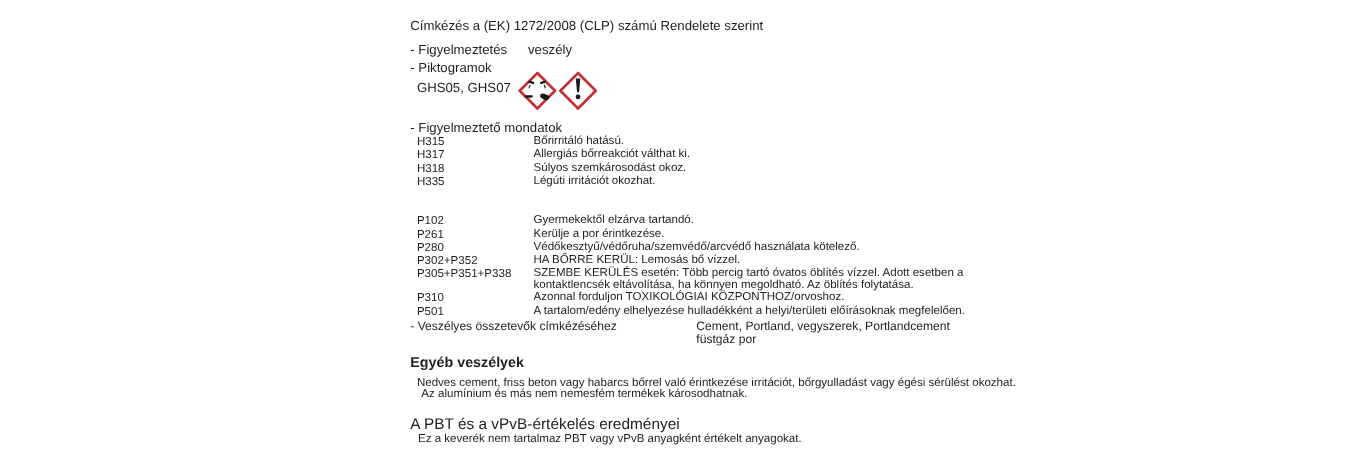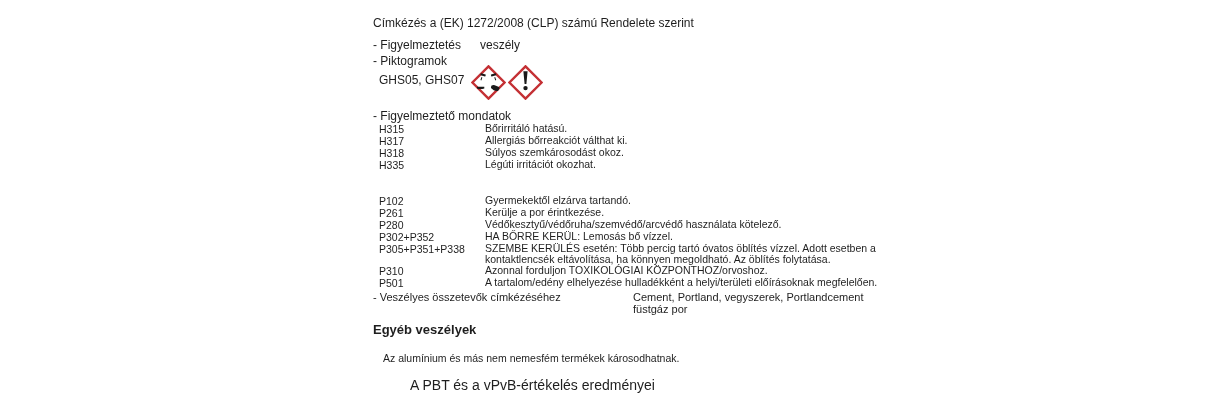--- a/index.html
+++ b/index.html
@@ -106,17 +106,19 @@
   <div class="stmt-row" style="top:277px;">
     <span class="code">P501</span>
     <span class="text">A tartalom/edény elhelyezése hulladékként a helyi/területi előírásoknak megfelelően.</span>
   </div>
 
   <div class="line fs-cem" style="left:373px; top:291px;">- Veszélyes összetevők címkézéséhez</div>
   <div class="line fs-cem" style="left:633px; top:291px;text-align:right;">Cement, Portland, vegyszerek, Portlandcement</div>
   <div class="line fs-cem" style="left:633px; top:303px;">füstgáz por</div>
 
   <div class="line fs-bold-heading" style="left:373px; top:322px;">Egyéb veszélyek</div>
+  <div class="line fs-row" style="left:379px; top:342px;">Nedves cement, friss beton vagy habarcs bőrrel való érintkezése irritációt, bőrgyulladást vagy égési sérülést okozhat.</div>
   <div class="line fs-row" style="left:383px; top:352px;">Az alumínium és más nem nemesfém termékek károsodhatnak.</div>
 
-  <div class="line fs-pbt" style="left:373px; top:377px;margin-left:37px;">A PBT és a vPvB-értékelés eredményei</div>
+  <div class="line fs-pbt" style="left:373px; top:377px;">A PBT és a vPvB-értékelés eredményei</div>
+  <div class="line fs-row" style="left:380px; top:393px;">Ez a keverék nem tartalmaz PBT vagy vPvB anyagként értékelt anyagokat.</div>
 
 </div>
 
 </body></html>

